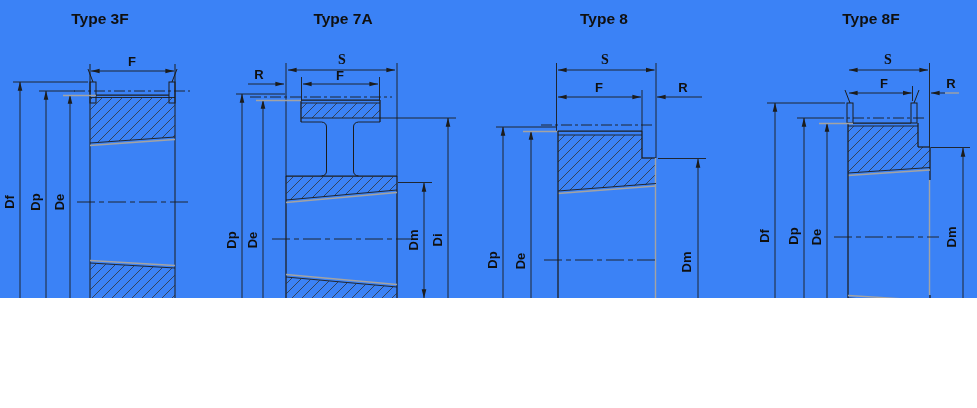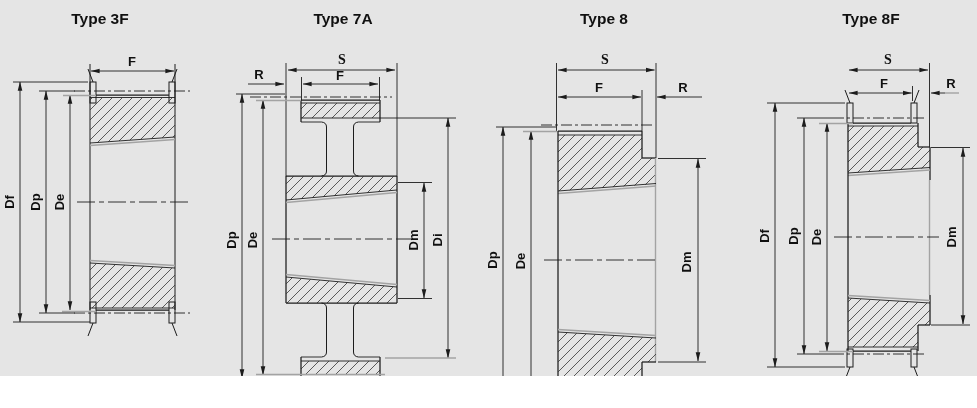--- a/index.html
+++ b/index.html
@@ -1,16 +1,16 @@
 <!DOCTYPE html>
 <html><head>
 <meta charset="utf-8">
 <style>
   html,body { margin:0; padding:0; background:#ffffff; }
-  .canvas { position:relative; width:977px; height:376px; background:#e5e5e5; overflow:hidden; }
+  .canvas { position:relative; width:977px; height:298px; background:#3b82f6; overflow:hidden; }
   svg { display:block; }
   .title { font: bold 15.5px "Liberation Sans", sans-serif; fill:#101010; text-anchor:middle; }
   .lbl { font: bold 13px "Liberation Sans", sans-serif; fill:#101010; text-anchor:middle; }
   .lbs { font: bold 14px "Liberation Serif", serif; fill:#101010; text-anchor:middle; }
   .k  { stroke:#1c1c1c; stroke-width:1; fill:none; }
   .kb { stroke:#1c1c1c; stroke-width:1.25; fill:none; }
   .kt { stroke:#1c1c1c; stroke-width:0.9; fill:none; }
   .g  { stroke:#a3a3a3; stroke-width:1.4; fill:none; }
   .cl { stroke:#1c1c1c; stroke-width:0.9; fill:none; stroke-dasharray:18 4 5 4; }
   .pl { stroke:#1c1c1c; stroke-width:0.9; fill:none; stroke-dasharray:11 3 3 3; }

